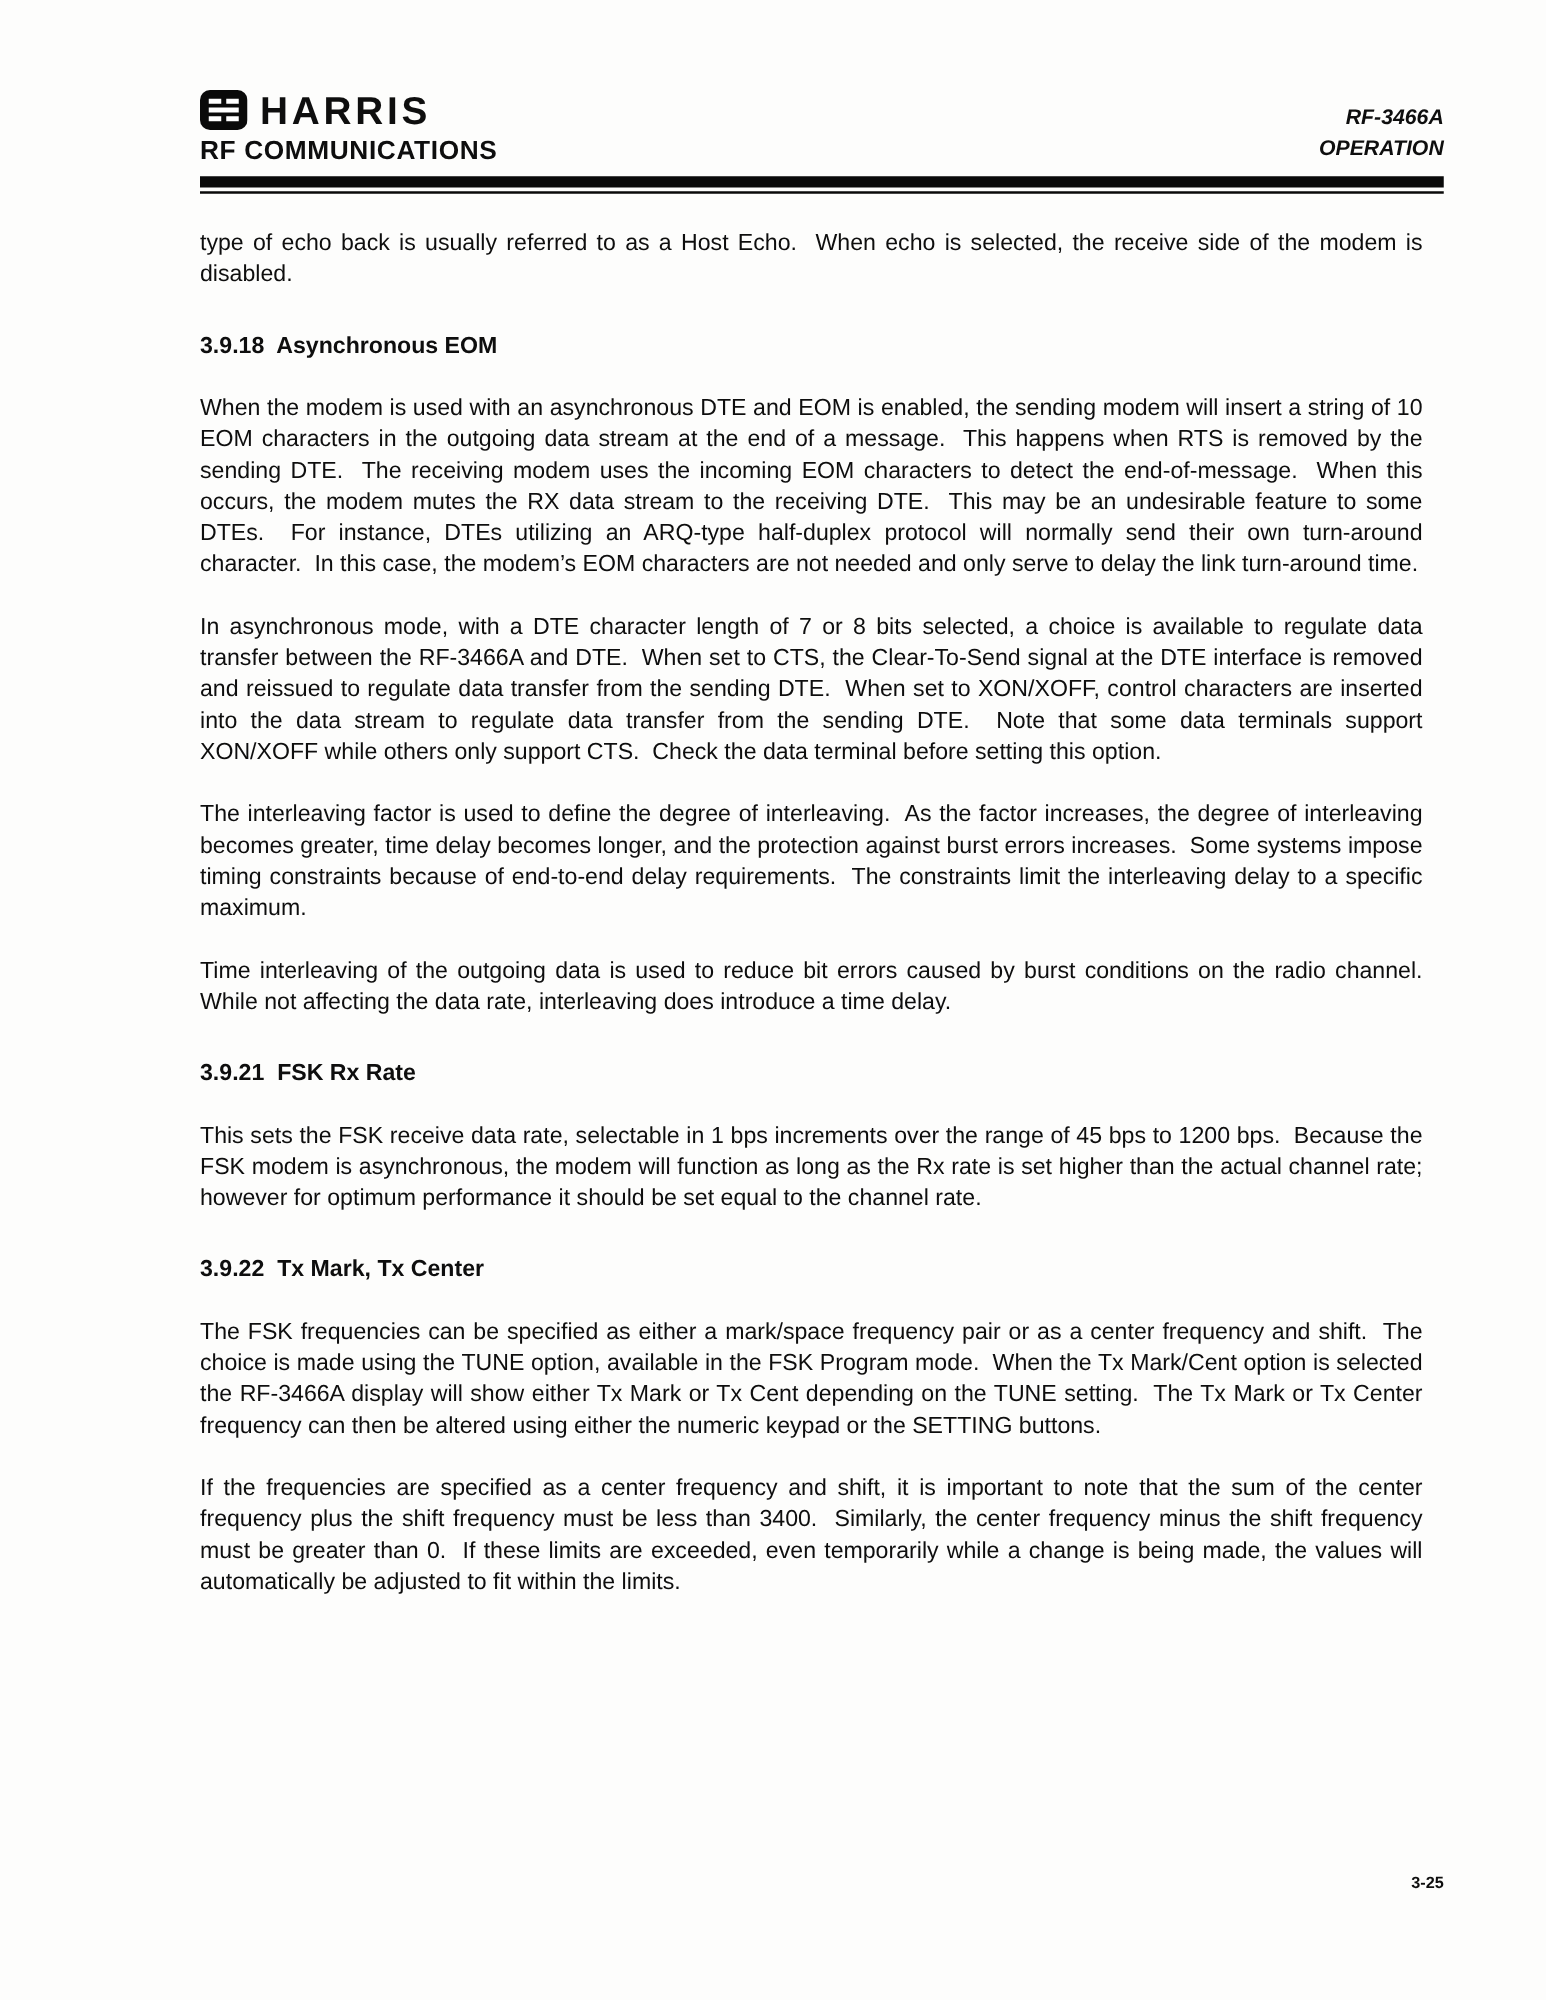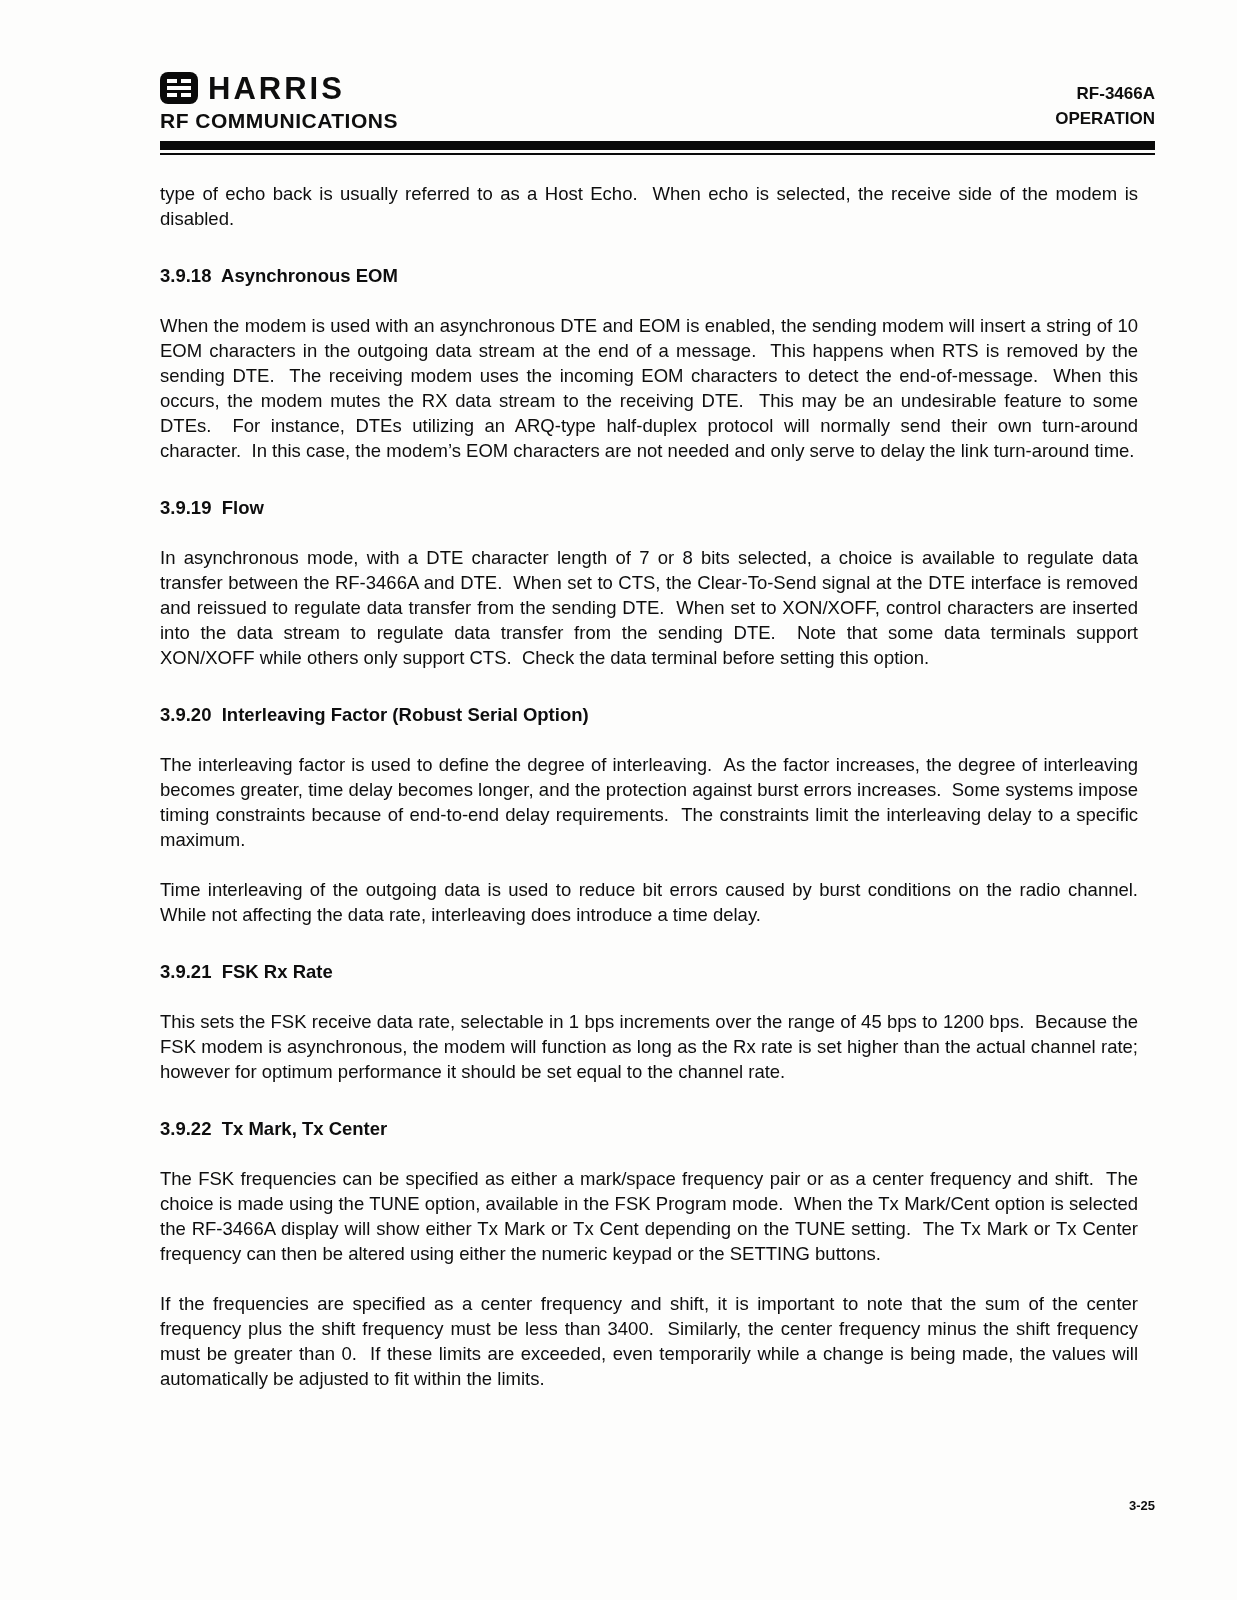--- a/index.html
+++ b/index.html
@@ -44,20 +44,21 @@
     font-weight: bold;
     letter-spacing: 0.5px;
     margin-top: 6px;
     line-height: 1;
   }
   .header-right {
     text-align: right;
     font-size: 17px;
     font-weight: bold;
     line-height: 25px;
+    font-style: italic;
   }
   
   .rule { margin-top: 4px; margin-bottom: 26px; }
   .rule-thick { height: 9px; background: #0a0a0a; }
   .rule-thin  { height: 2px; background: #0a0a0a; margin-top: 3px; }
   
   .body-text {
     font-size: 18.5px;
     line-height: 25px;
     margin: 0 17px 25px 0;
@@ -112,24 +113,22 @@
     <div class="rule">
       <div class="rule-thick"></div>
       <div class="rule-thin"></div>
     </div>
 
     <p class="body-text">type of echo back is usually referred to as a Host Echo.  When echo is selected, the receive side of the modem is disabled.</p>
 
     <h3 class="section-heading">3.9.18  Asynchronous EOM</h3>
     <p class="body-text">When the modem is used with an asynchronous DTE and EOM is enabled, the sending modem will insert a string of 10 EOM characters in the outgoing data stream at the end of a message.  This happens when RTS is removed by the sending DTE.  The receiving modem uses the incoming EOM characters to detect the end-of-message.  When this occurs, the modem mutes the RX data stream to the receiving DTE.  This may be an undesirable feature to some DTEs.  For instance, DTEs utilizing an ARQ-type half-duplex protocol will normally send their own turn-around character.  In this case, the modem’s EOM characters are not needed and only serve to delay the link turn-around time.</p>
 
-    <h3 class="section-heading">3.9.19  Flow</h3>
     <p class="body-text">In asynchronous mode, with a DTE character length of 7 or 8 bits selected, a choice is available to regulate data transfer between the RF-3466A and DTE.  When set to CTS, the Clear-To-Send signal at the DTE interface is removed and reissued to regulate data transfer from the sending DTE.  When set to XON/XOFF, control characters are inserted into the data stream to regulate data transfer from the sending DTE.  Note that some data terminals support XON/XOFF while others only support CTS.  Check the data terminal before setting this option.</p>
 
-    <h3 class="section-heading">3.9.20  Interleaving Factor (Robust Serial Option)</h3>
     <p class="body-text">The interleaving factor is used to define the degree of interleaving.  As the factor increases, the degree of interleaving becomes greater, time delay becomes longer, and the protection against burst errors increases.  Some systems impose timing constraints because of end-to-end delay requirements.  The constraints limit the interleaving delay to a specific maximum.</p>
     <p class="body-text">Time interleaving of the outgoing data is used to reduce bit errors caused by burst conditions on the radio channel.  While not affecting the data rate, interleaving does introduce a time delay.</p>
 
     <h3 class="section-heading">3.9.21  FSK Rx Rate</h3>
     <p class="body-text">This sets the FSK receive data rate, selectable in 1 bps increments over the range of 45 bps to 1200 bps.  Because the FSK modem is asynchronous, the modem will function as long as the Rx rate is set higher than the actual channel rate;  however for optimum performance it should be set equal to the channel rate.</p>
 
     <h3 class="section-heading">3.9.22  Tx Mark, Tx Center</h3>
     <p class="body-text">The FSK frequencies can be specified as either a mark/space frequency pair or as a center frequency and shift.  The choice is made using the TUNE option, available in the FSK Program mode.  When the Tx Mark/Cent option is selected the RF-3466A display will show either Tx Mark or Tx Cent depending on the TUNE setting.  The Tx Mark or Tx Center frequency can then be altered using either the numeric keypad or the SETTING buttons.</p>
     <p class="body-text">If the frequencies are specified as a center frequency and shift, it is important to note that the sum of the center frequency plus the shift frequency must be less than 3400.  Similarly, the center frequency minus the shift frequency must be greater than 0.  If these limits are exceeded, even temporarily while a change is being made, the values will automatically be adjusted to fit within the limits.</p>
 

